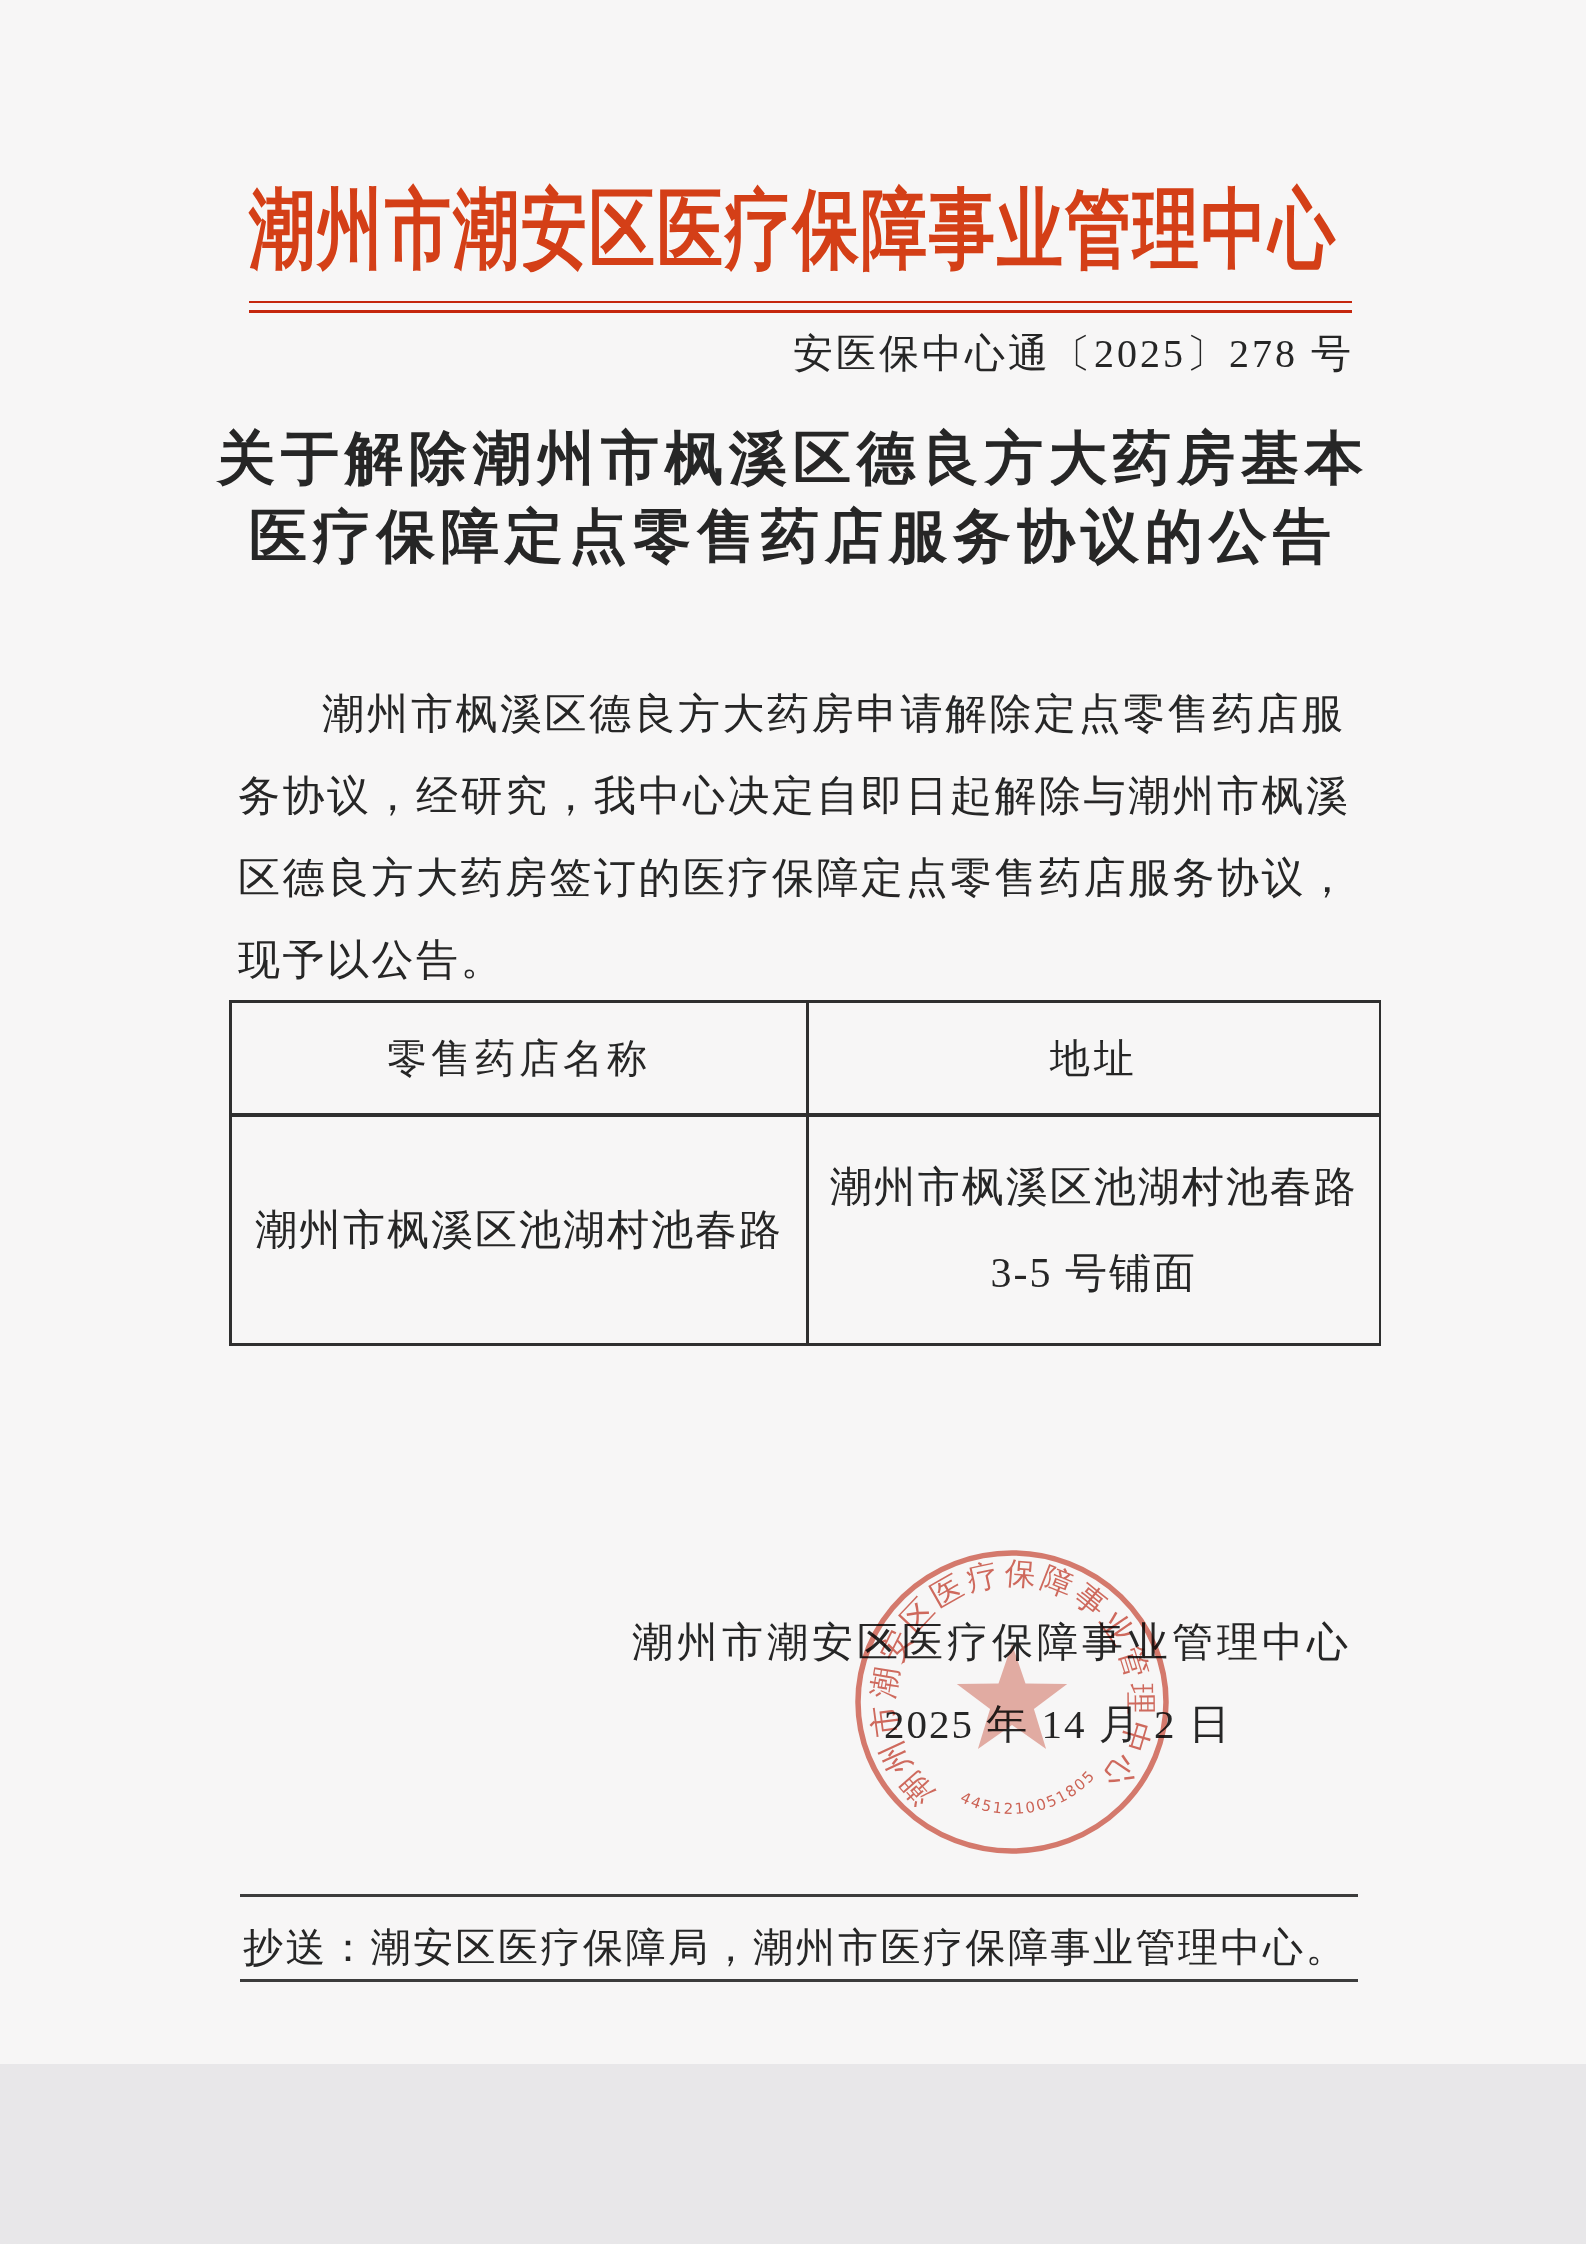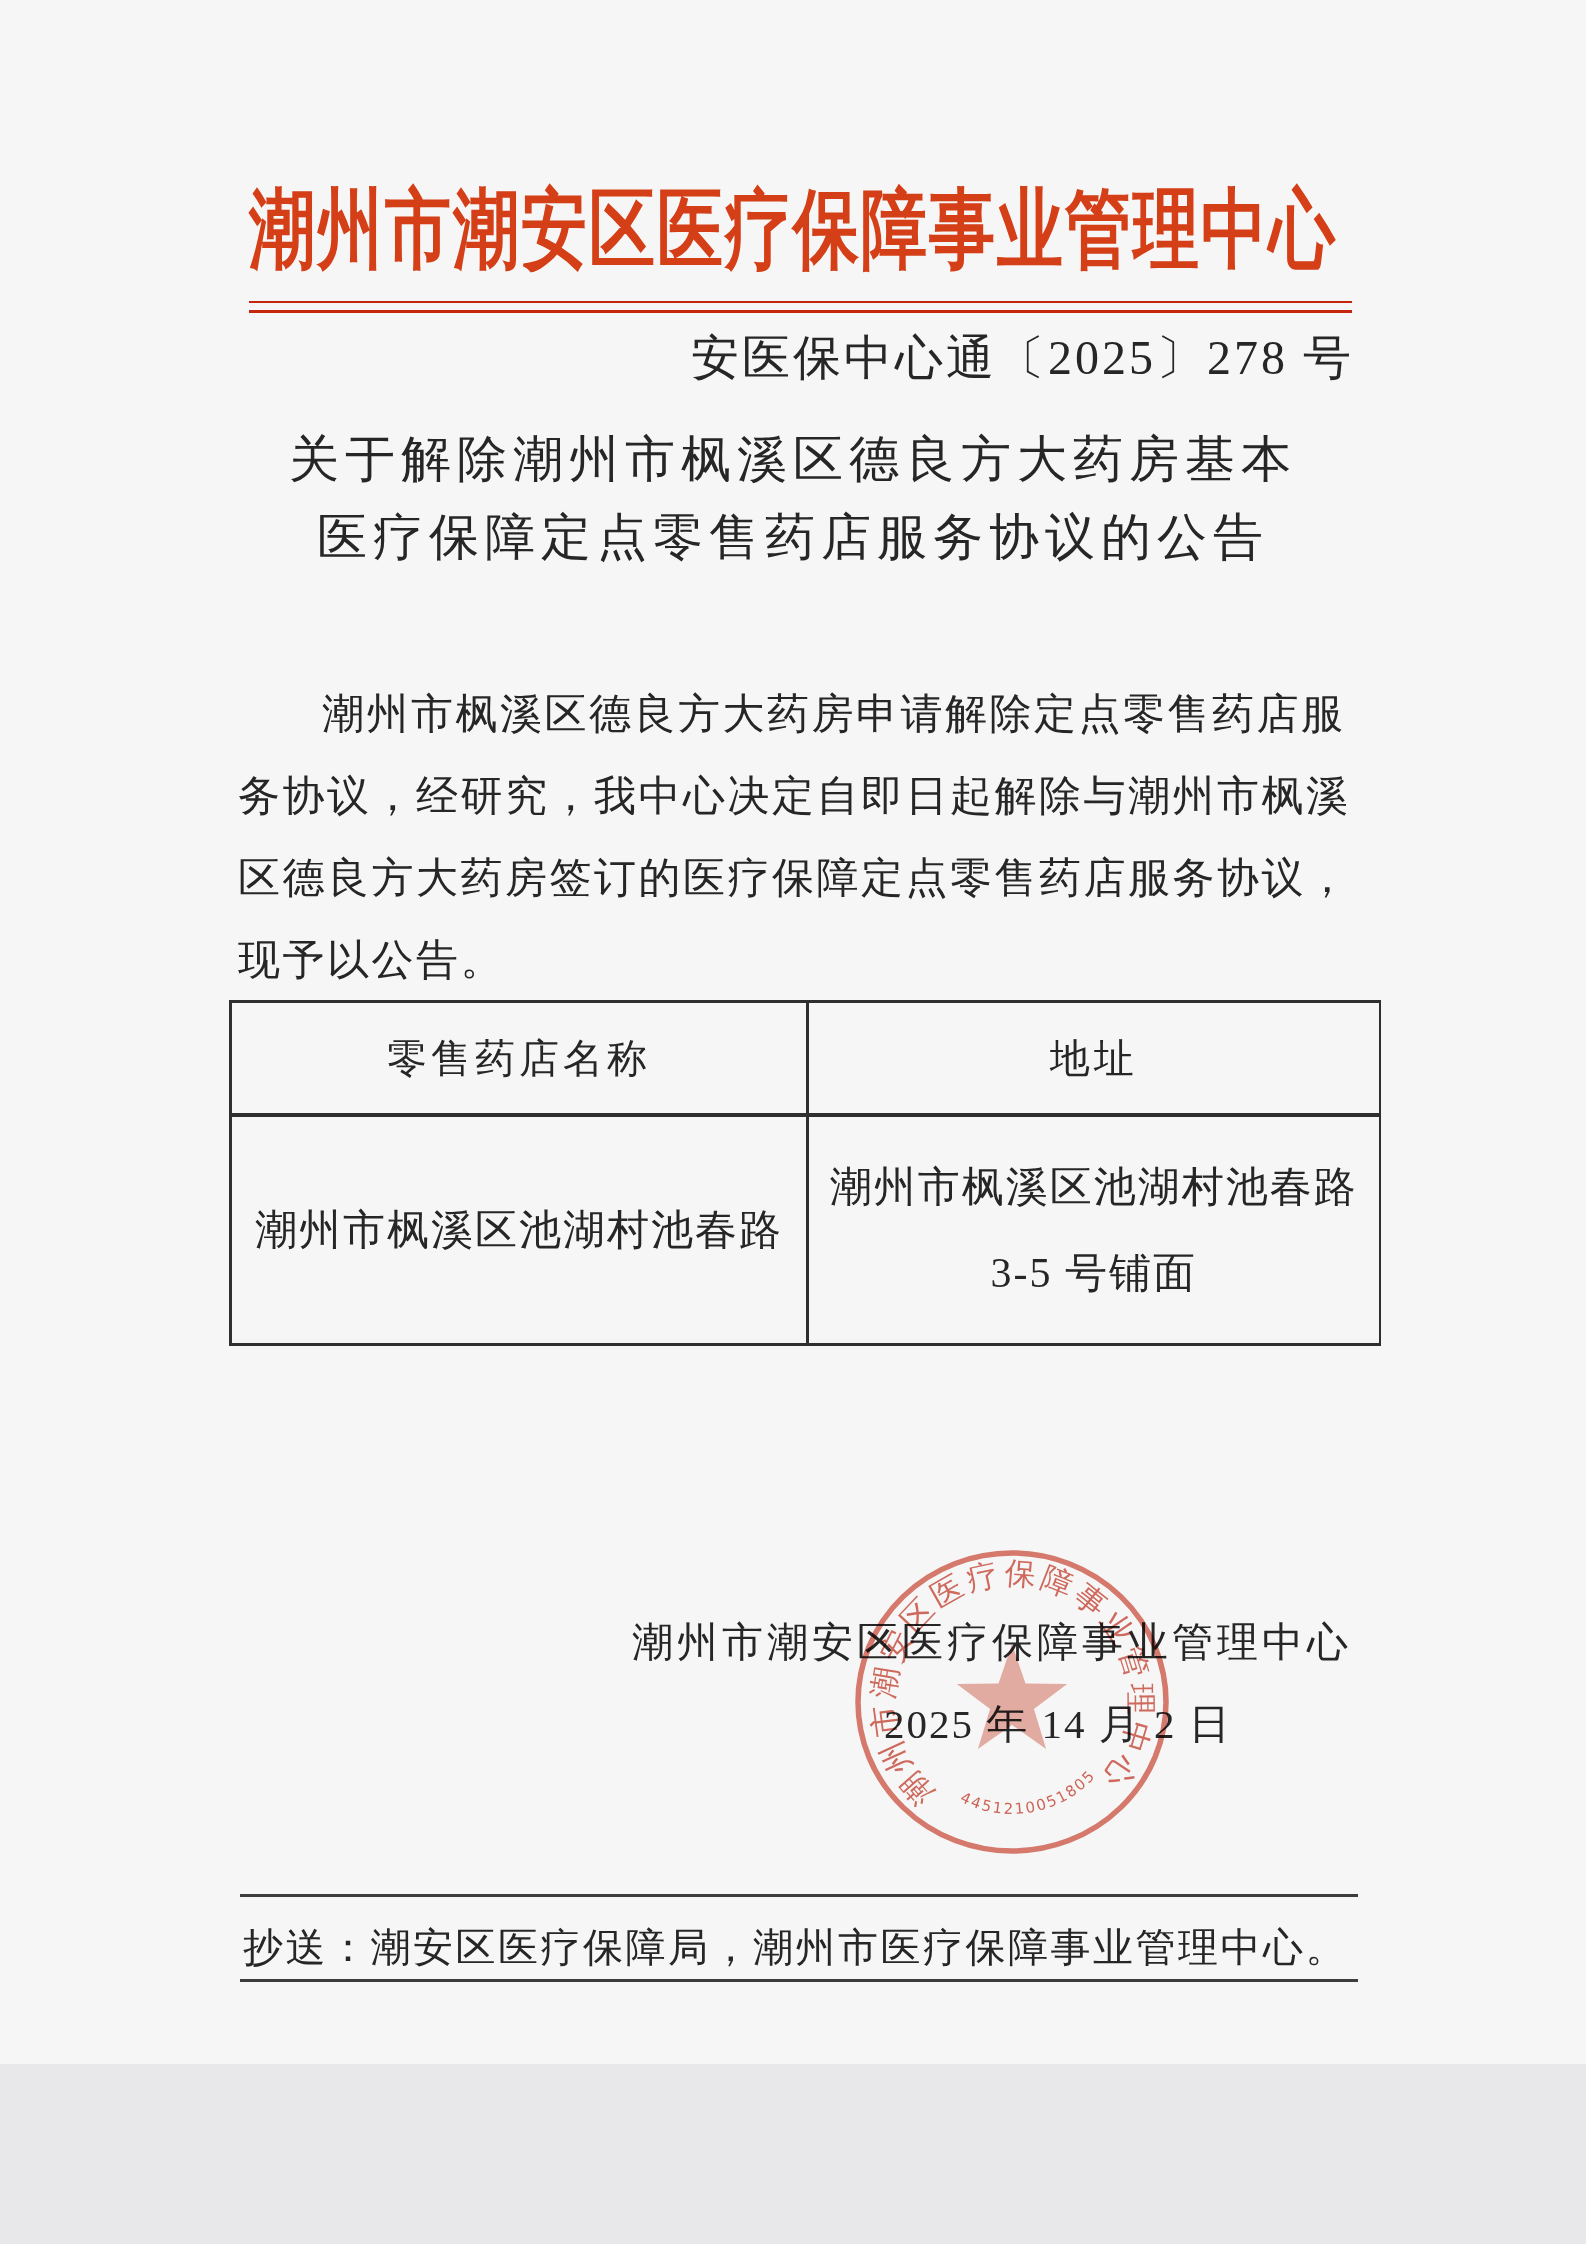--- a/index.html
+++ b/index.html
@@ -29,27 +29,27 @@
     white-space:nowrap;
   }
   .red-rule{
     position:absolute;top:301px;left:249px;width:1103px;height:7px;
     border-top:2px solid var(--rule-red);
     border-bottom:3px solid var(--rule-red);
   }
   .doc-number{
     position:absolute;top:326px;left:0;right:232px;
     text-align:right;
-    font-size:48px;letter-spacing:3px;
+    font-size:40px;letter-spacing:3px;
     white-space:nowrap;
   }
   .doc-title{
     position:absolute;top:420px;left:0;right:0;
     text-align:center;
-    font-size:50px;font-weight:400;
+    font-size:58px;font-weight:700;
     letter-spacing:6px;line-height:78px;
     white-space:nowrap;
   }
   .body-text{
     position:absolute;top:673px;left:238px;width:1120px;
     font-size:42px;letter-spacing:2.5px;line-height:82px;
     white-space:nowrap;
   }
   .body-line.indent{text-indent:84px;}
   .notice-table{

